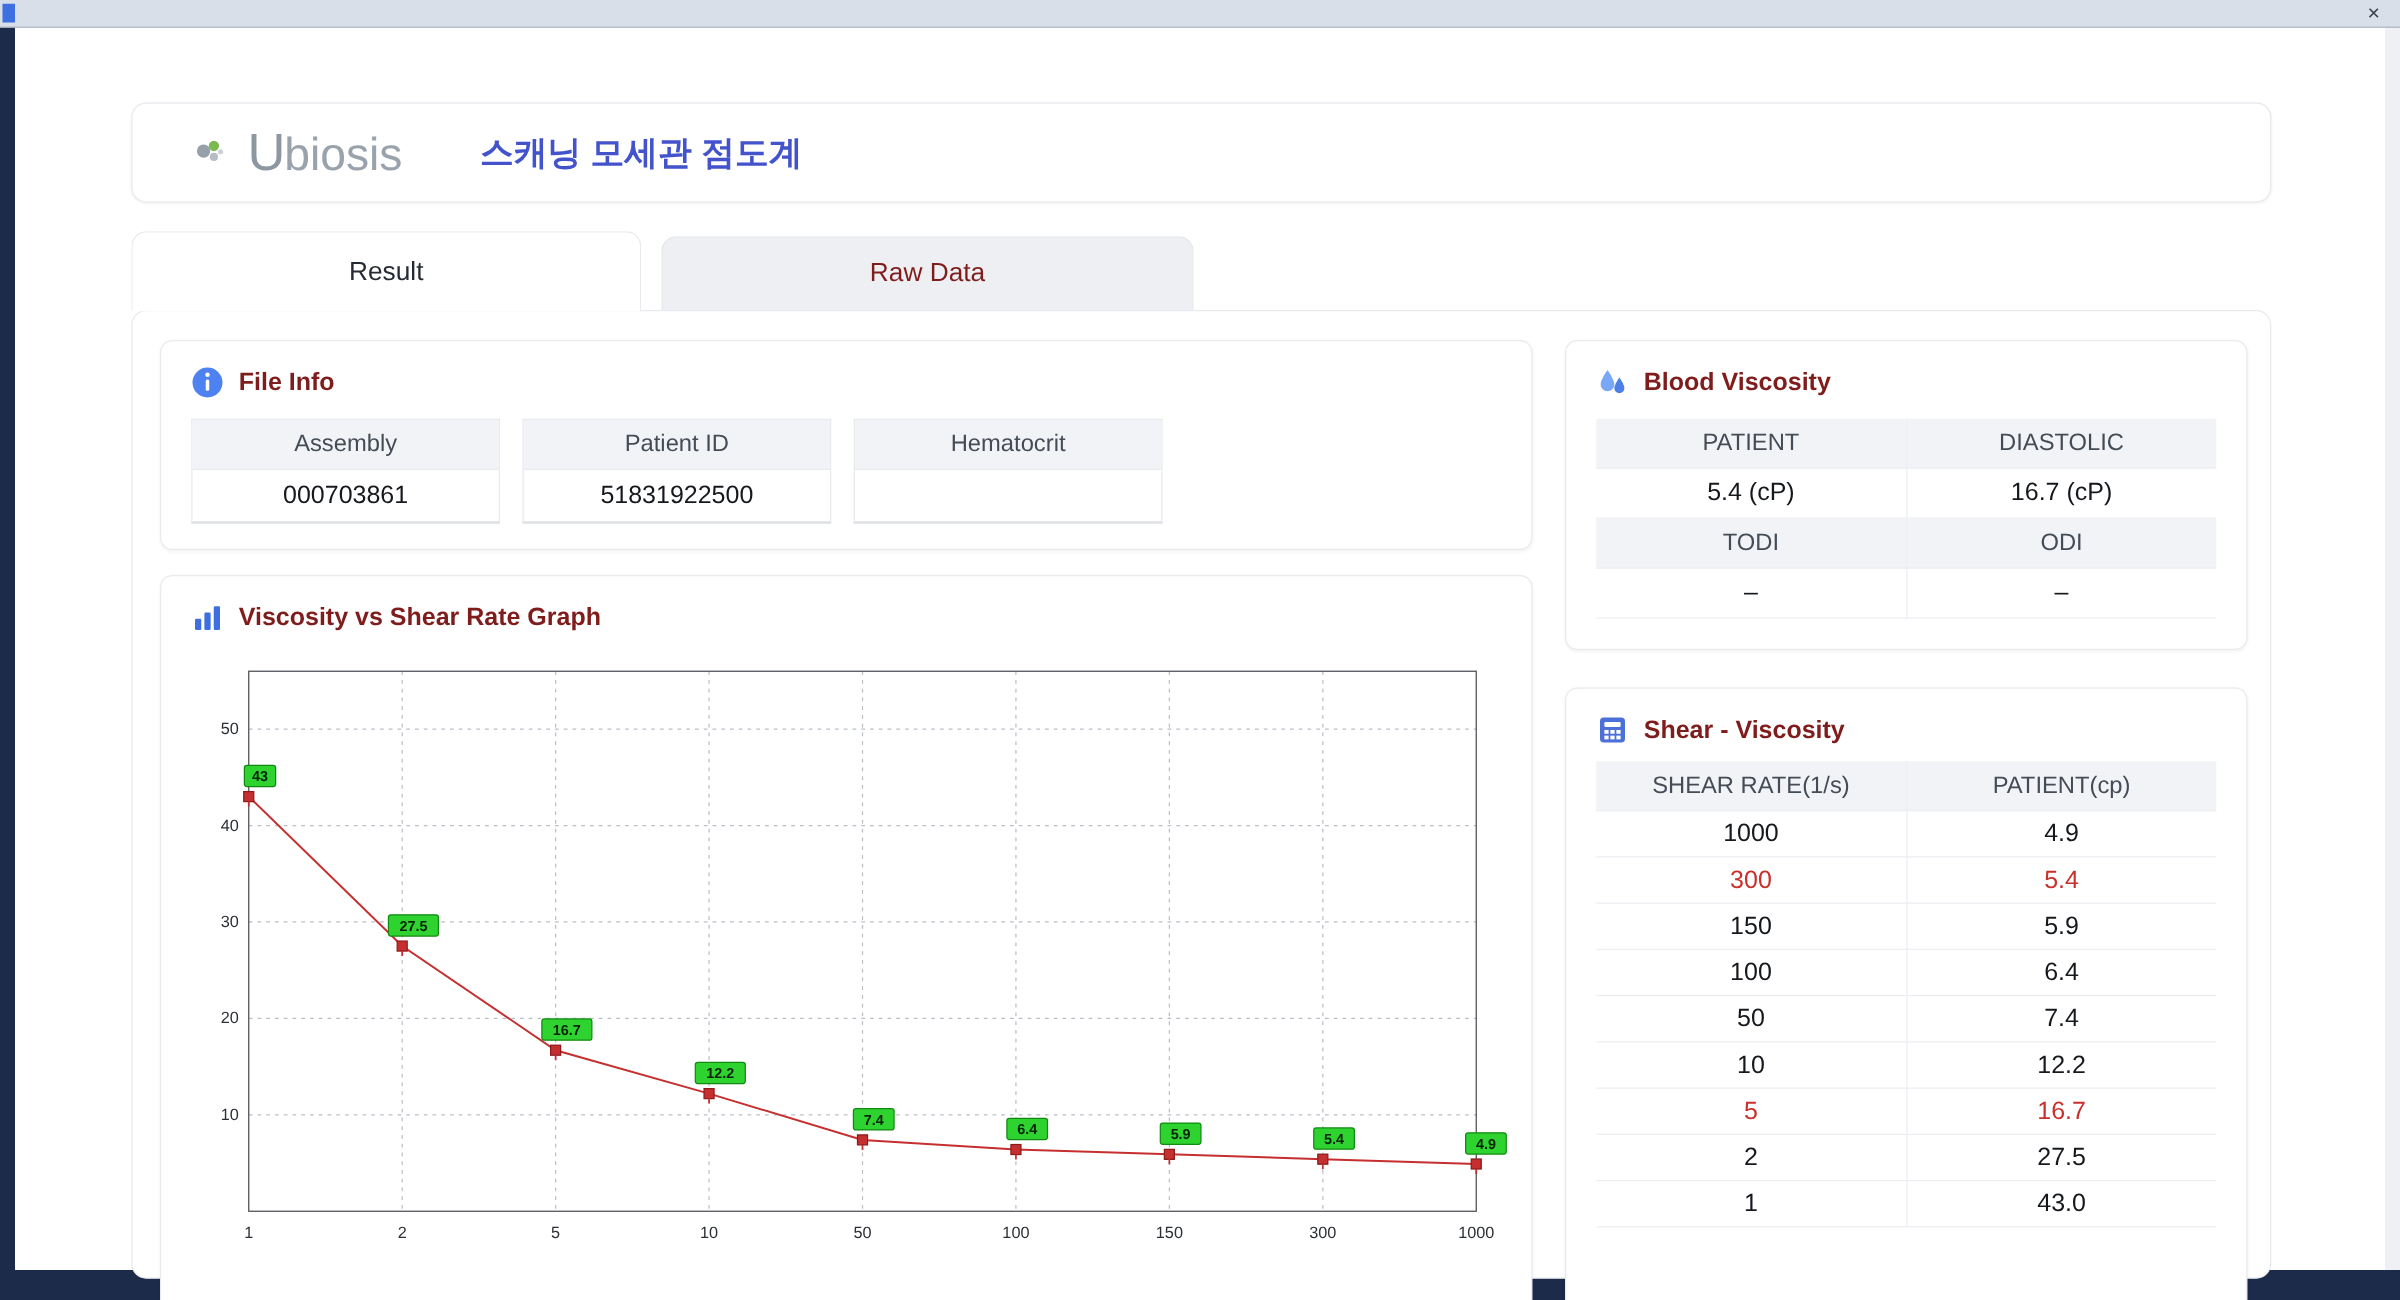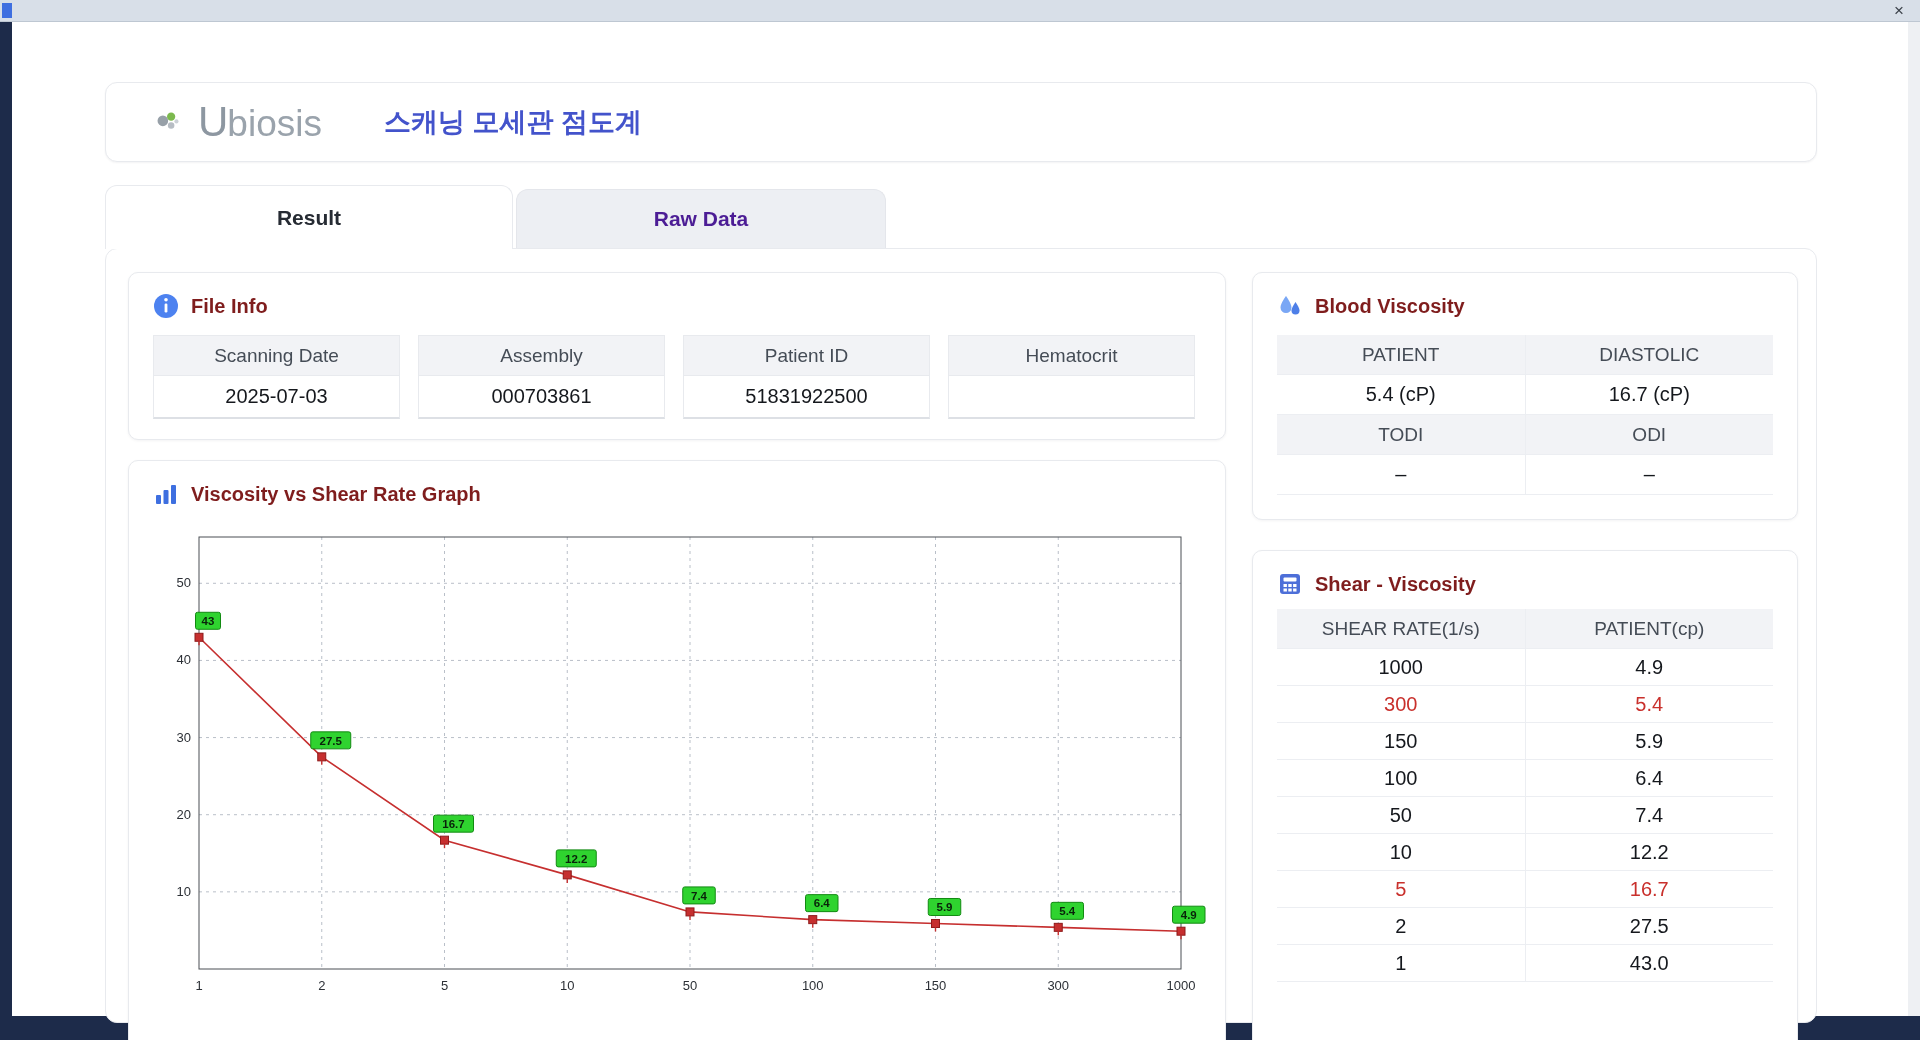--- a/index.html
+++ b/index.html
@@ -20,23 +20,23 @@
   .layer { position:absolute; inset:0; z-index:5; }
 
   
   .header-card { position:absolute; left:105px; top:82px; width:1712px; height:80px; background:#fff; border:1px solid #e8eaee; border-radius:12px; box-shadow:0 1px 2px rgba(16,24,40,.05); display:flex; align-items:center; }
   .logo-wrap { display:flex; align-items:center; gap:18px; margin-left:48px; }
   .logo-u { font-size:42px; color:#8d97a1; font-weight:500; letter-spacing:-1px; }
   .logo-rest { font-size:37px; color:#9aa3ac; font-weight:300; letter-spacing:0px; }
   .app-title { margin-left:62px; font-size:27px; font-weight:700; color:#4353cb; }
 
   
-  .tab { position:absolute; display:flex; align-items:center; justify-content:center; font-weight:700; font-size:21px; cursor:pointer; }
+  .tab { position:absolute; display:flex; align-items:center; justify-content:center; font-weight:400; font-size:21px; cursor:pointer; }
   .tab-active { left:105px; top:185px; width:408px; height:64px; background:#fff; border:1px solid #e8eaee; border-bottom:none; border-radius:12px 12px 0 0; color:#262b33; z-index:8; }
-  .tab-inactive { left:516px; top:189px; width:370px; height:59px; background:#edeff3; border:1px solid #e4e6eb; border-bottom:none; border-radius:12px 12px 0 0; color:#4c1d95; z-index:7; }
+  .tab-inactive { left:529px; top:189px; width:426px; height:59px; background:#edeff3; border:1px solid #e4e6eb; border-bottom:none; border-radius:12px 12px 0 0; color:#7f1d1d; z-index:7; }
 
   
   .content-panel { position:absolute; left:105px; top:248px; width:1712px; height:775px; background:#fff; border:1px solid #e8eaee; border-radius:12px; z-index:6; }
 
   .card { position:absolute; background:#fff; border:1px solid #e8eaee; border-radius:10px; box-shadow:0 1px 3px rgba(16,24,40,.05); z-index:7; }
   .card-head { display:flex; align-items:center; gap:12px; padding:20px 24px 0 24px; }
   .card-title { font-size:20px; font-weight:700; color:#7f1d1d; }
   .head-icon { width:26px; height:26px; flex:0 0 auto; }
 
   
@@ -104,24 +104,20 @@
   <div class="card file-info-card">
     <div class="card-head">
       <svg class="head-icon" viewBox="0 0 26 26">
         <circle cx="13" cy="13" r="12" fill="#4d82f0"></circle>
         <rect x="11.6" y="10.5" width="2.8" height="9" rx="1.2" fill="#fff"></rect>
         <circle cx="13" cy="6.8" r="1.8" fill="#fff"></circle>
       </svg>
       <span class="card-title">File Info</span>
     </div>
     <div class="fields-row">
-      <div class="field">
-        <div class="field-label">Scanning Date</div>
-        <div class="field-value">2025-07-03</div>
-      </div>
       <div class="field">
         <div class="field-label">Assembly</div>
         <div class="field-value">000703861</div>
       </div>
       <div class="field">
         <div class="field-label">Patient ID</div>
         <div class="field-value">51831922500</div>
       </div>
       <div class="field">
         <div class="field-label">Hematocrit</div>

